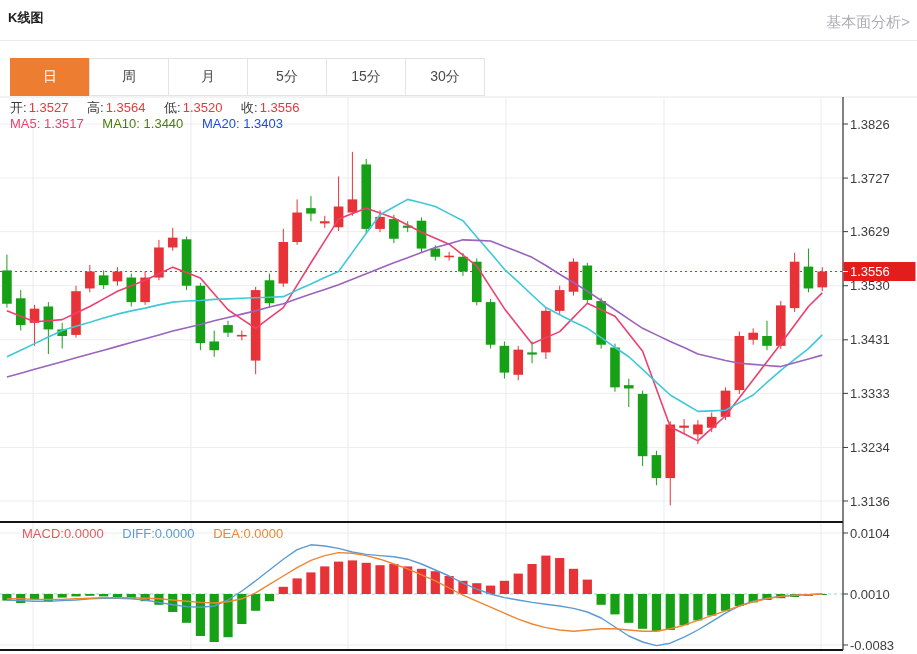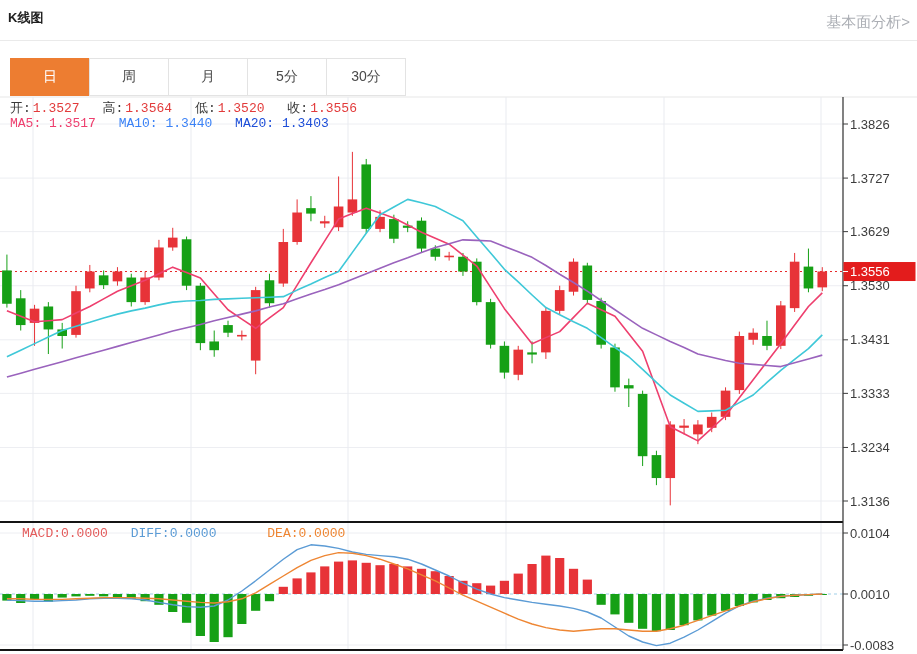--- a/index.html
+++ b/index.html
@@ -8,47 +8,48 @@
   .title{position:absolute;left:8px;top:9px;font-size:13px;font-weight:bold;color:#1f1f1f;}
   .an-link{position:absolute;right:7px;top:13px;font-size:15px;color:#abaeb4;text-decoration:none;cursor:pointer;}
   .divider{position:absolute;left:0;top:40px;width:917px;height:1px;background:#eaeaea;}
   .tab-bar{position:absolute;left:10px;top:58px;display:flex;}
   .tab{width:80px;height:38px;display:flex;align-items:center;justify-content:center;
        font-size:14px;color:#4a4a4a;background:#fff;border:1px solid #e3e3e3;margin-left:-1px;
        box-sizing:border-box;cursor:pointer;}
   .tab:first-child{margin-left:0;}
   .tab.active{background:#ed7d31;border-color:#ed7d31;color:#fff;}
   svg.chart{position:absolute;left:0;top:0;}
-  .legend-row{position:absolute;font-size:13px;white-space:nowrap;z-index:3;font-family:Liberation Mono, monospace;}
+  .legend-row{position:absolute;font-size:13px;white-space:nowrap;z-index:3;}
   .l-ohlc{left:10px;top:99px;}
   .l-ma{left:10px;top:116px;}
   .l-macd{left:22px;top:526px;}
   .pair{margin-right:15px;}
   .lbl{color:#3a3a3a;}
   .val-red{color:#e23b3b;margin-left:2px;}
   .ma5{color:#ee3f6e;}
-  .ma10{color:#3b82f6;}
+  .ma10{color:#4d7c0f;}
   .ma20{color:#1d4ed8;}
   .macd-r{color:#e35b5b;}
   .diff-b{color:#5b9bd5;}
-  .dea-o{color:#ee8633;margin-left:28px;}
+  .dea-o{color:#ee8633;}
 </style>
 </head>
 <body>
 
 <div class="page">
   <div class="title">K线图</div>
   <a class="an-link">基本面分析&gt;</a>
   <div class="divider"></div>
 
   <div class="tab-bar">
       <div class="tab active">日</div>
       <div class="tab">周</div>
       <div class="tab">月</div>
       <div class="tab">5分</div>
+      <div class="tab">15分</div>
       <div class="tab">30分</div>
     </div>
 
   <svg class="chart" width="917" height="654" viewBox="0 0 917 654">
       <g>
         <line x1="0" y1="97" x2="917" y2="97" stroke="#e7e7e7" stroke-width="1"></line>
         <line x1="0" y1="124" x2="843" y2="124" stroke="#edeef2" stroke-width="1"></line>
         <line x1="0" y1="178.09130434782622" x2="843" y2="178.09130434782622" stroke="#edeef2" stroke-width="1"></line>
         <line x1="0" y1="231.63623188405833" x2="843" y2="231.63623188405833" stroke="#edeef2" stroke-width="1"></line>
         <line x1="0" y1="285.7275362318845" x2="843" y2="285.7275362318845" stroke="#edeef2" stroke-width="1"></line>

